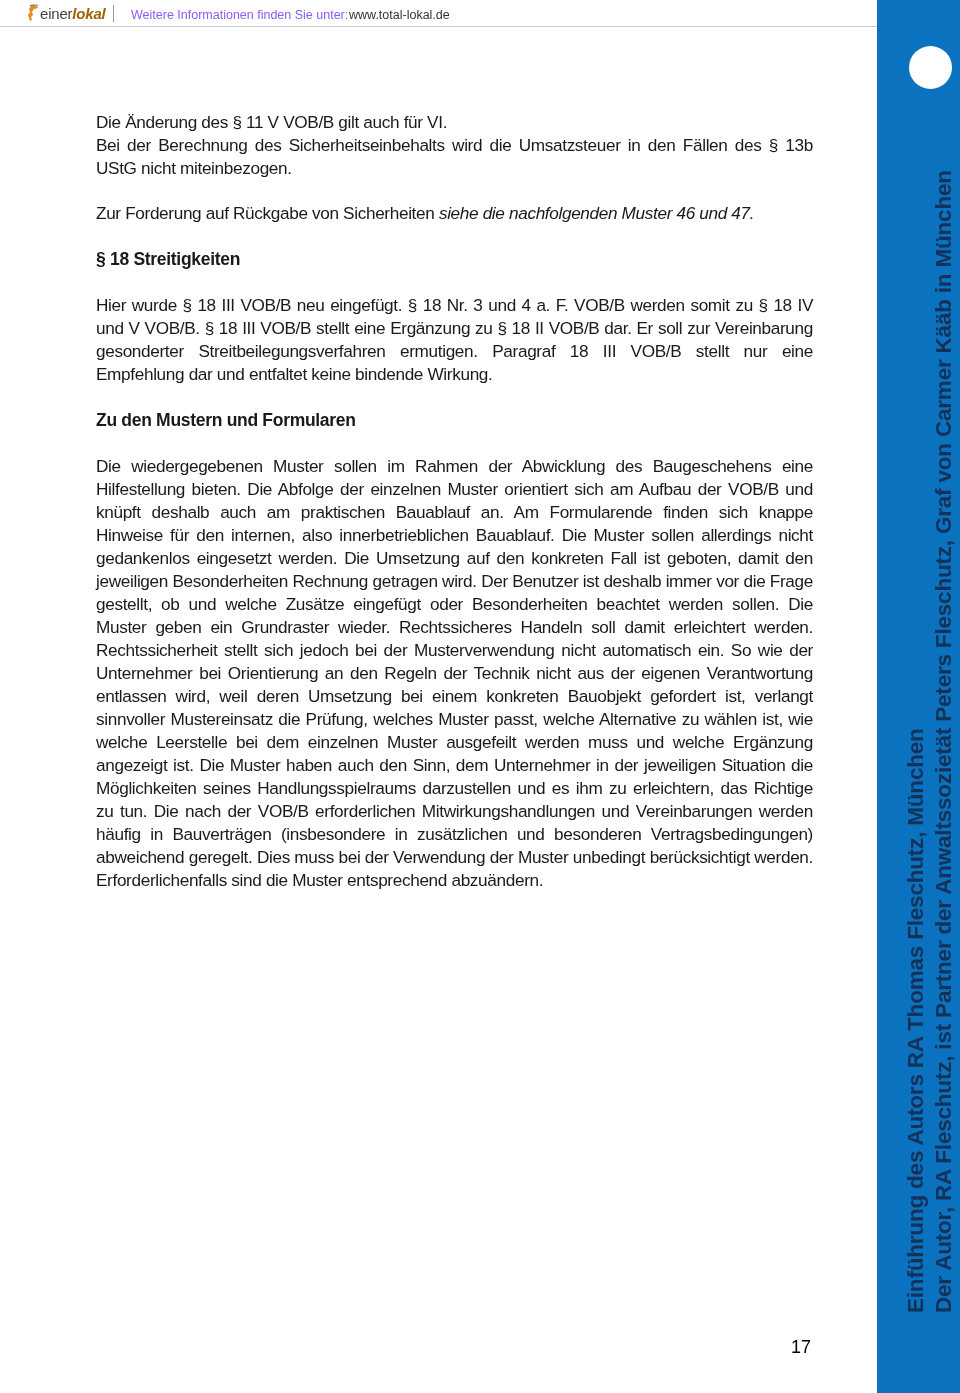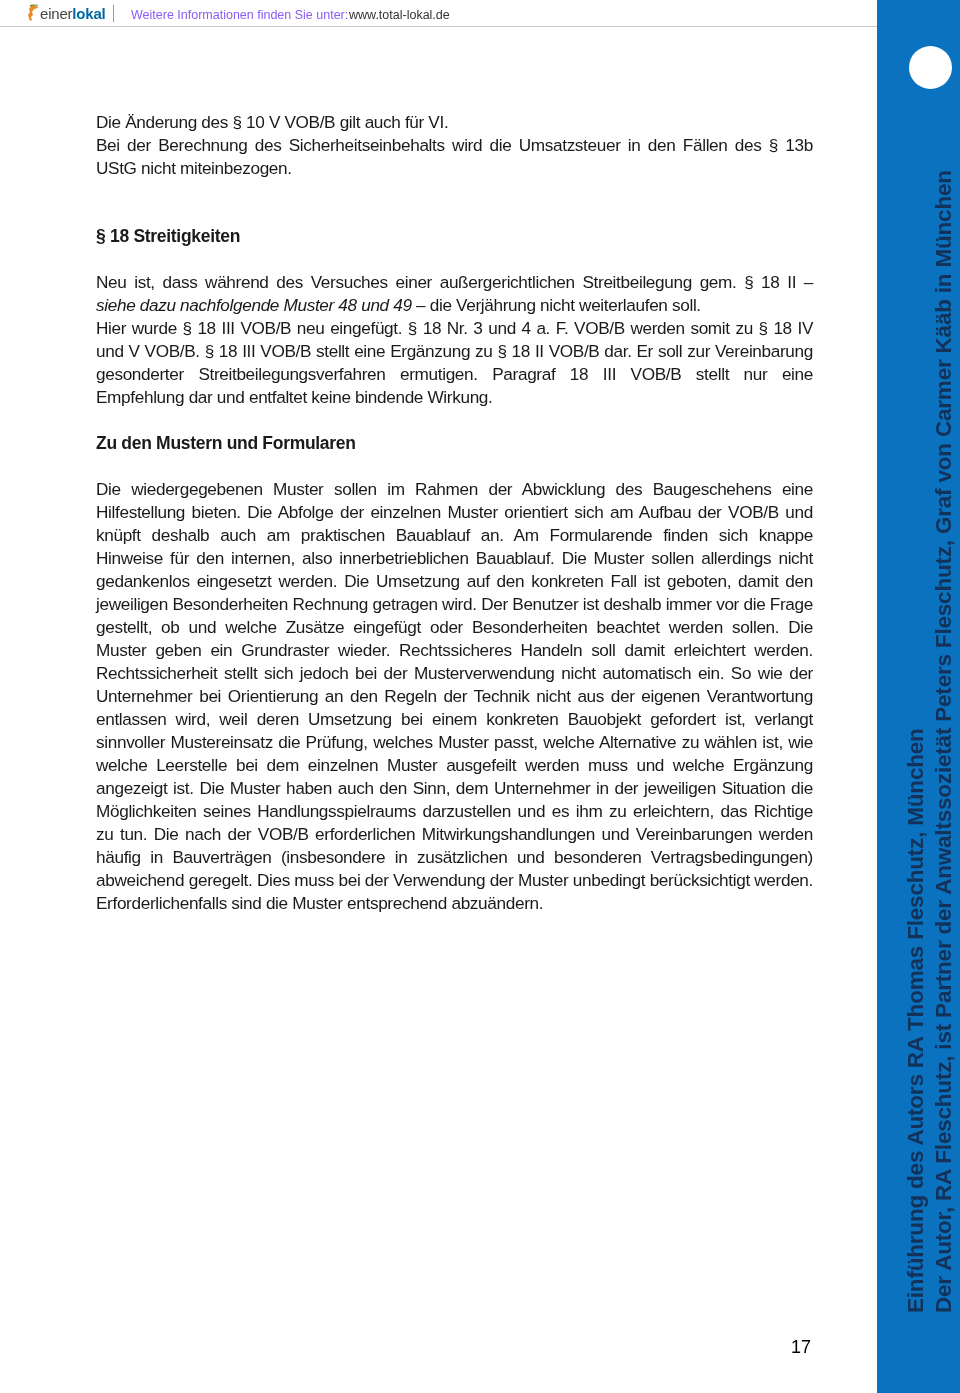--- a/index.html
+++ b/index.html
@@ -1,21 +1,21 @@
 <!DOCTYPE html>
 <html><head>
   <meta charset="utf-8">
   <style>
     html, body { margin: 0; padding: 0; background: #ffffff; }
     body { width: 960px; height: 1393px; position: relative; overflow: hidden; font-family: "Liberation Sans", sans-serif; color: #1a1a1a; }
     .header { position: absolute; left: 0; top: 0; width: 877px; height: 26px; border-bottom: 1px solid #c8c8c8; }
     .logo { position: absolute; left: 26px; top: 3px; height: 20px; display: flex; align-items: center; }
     .logo svg { width: 14px; height: 18px; }
     .logo-text { font-size: 15px; color: #444; letter-spacing: -0.2px; }
-    .logo-text b { color: #0369a1; font-weight: bold; }
+    .logo-text b { color: #a16207; font-weight: bold; font-style: italic; }
     .hdr-sep { position: absolute; left: 113px; top: 5px; width: 1px; height: 17px; background: #999; }
     .hdr-info { position: absolute; left: 131px; top: 8px; font-size: 12.5px; color: #8b5cf6; }
     .hdr-url { position: absolute; left: 349px; top: 8px; font-size: 12.5px; color: #333; font-weight: normal; }
     .content { position: absolute; left: 96px; top: 88px; width: 717px; font-size: 17.2px; line-height: 23px; letter-spacing: -0.35px; }
     .content p { margin: 0; text-align: justify; }
     .content h2 { margin: 0; font-size: 17.5px; font-weight: bold; letter-spacing: -0.3px; line-height: 23px; }
     .gap { height: 22px; }
     .gap-lg { height: 23px; }
     em { font-style: italic; }
     .page-number { position: absolute; left: 791px; top: 1337px; font-size: 18px; color: #000000; }
@@ -36,27 +36,27 @@
     </svg>
     <span class="logo-text"><span>einer</span><b>lokal</b></span>
   </div>
   <div class="hdr-sep"></div>
   <div class="hdr-info">Weitere Informationen finden Sie unter:</div>
   <div class="hdr-url">www.total-lokal.de</div>
 </div>
 
 <div class="content">
   <div class="gap-lg"></div>
-  <p>Die Änderung des § 10 V VOB/B gilt auch für VI.</p>
+  <p>Die Änderung des § 11 V VOB/B gilt auch für VI.</p>
   <p>Bei der Berechnung des Sicherheitseinbehalts wird die Umsatzsteuer in den Fällen des § 13b UStG nicht miteinbezogen.</p>
   <div class="gap"></div>
+  <p><span>Zur Forderung auf Rückgabe von Sicherheiten </span><em>siehe die nachfolgenden Muster 46 und 47.</em></p>
   <div class="gap-lg"></div>
   <h2>§ 18 Streitigkeiten</h2>
   <div class="gap-lg"></div>
-  <p><span>Neu ist, dass während des Versuches einer außergerichtlichen Streitbeilegung gem. § 18 II – </span><em>siehe dazu nachfolgende Muster 48 und 49</em><span> – die Verjährung nicht weiterlaufen soll.</span></p>
   <p>Hier wurde § 18 III VOB/B neu eingefügt. § 18 Nr. 3 und 4 a. F. VOB/B werden somit zu § 18 IV und V VOB/B. § 18 III VOB/B stellt eine Ergänzung zu § 18 II VOB/B dar. Er soll zur Vereinbarung gesonderter Streitbeilegungsverfahren ermutigen. Paragraf 18 III VOB/B stellt nur eine Empfehlung dar und entfaltet keine bindende Wirkung.</p>
   <div class="gap-lg"></div>
   <h2>Zu den Mustern und Formularen</h2>
   <div class="gap-lg"></div>
   <p>Die wiedergegebenen Muster sollen im Rahmen der Abwicklung des Baugeschehens eine Hilfestellung bieten. Die Abfolge der einzelnen Muster orientiert sich am Aufbau der VOB/B und knüpft deshalb auch am praktischen Bauablauf an. Am Formularende finden sich knappe Hinweise für den internen, also innerbetrieblichen Bauablauf. Die Muster sollen allerdings nicht gedankenlos eingesetzt werden. Die Umsetzung auf den konkreten Fall ist geboten, damit den jeweiligen Besonderheiten Rechnung getragen wird. Der Benutzer ist deshalb immer vor die Frage gestellt, ob und welche Zusätze eingefügt oder Besonderheiten beachtet werden sollen. Die Muster geben ein Grundraster wieder. Rechtssicheres Handeln soll damit erleichtert werden. Rechtssicherheit stellt sich jedoch bei der Musterverwendung nicht automatisch ein. So wie der Unternehmer bei Orientierung an den Regeln der Technik nicht aus der eigenen Verantwortung entlassen wird, weil deren Umsetzung bei einem konkreten Bauobjekt gefordert ist, verlangt sinnvoller Mustereinsatz die Prüfung, welches Muster passt, welche Alternative zu wählen ist, wie welche Leerstelle bei dem einzelnen Muster ausgefeilt werden muss und welche Ergänzung angezeigt ist. Die Muster haben auch den Sinn, dem Unternehmer in der jeweiligen Situation die Möglichkeiten seines Handlungsspielraums darzustellen und es ihm zu erleichtern, das Richtige zu tun. Die nach der VOB/B erforderlichen Mitwirkungshandlungen und Vereinbarungen werden häufig in Bauverträgen (insbesondere in zusätzlichen und besonderen Vertragsbedingungen) abweichend geregelt. Dies muss bei der Verwendung der Muster unbedingt berücksichtigt werden. Erforderlichenfalls sind die Muster entsprechend abzuändern.</p>
 </div>
 
 <div class="page-number">17</div>
 
 <div class="sidebar"></div>

